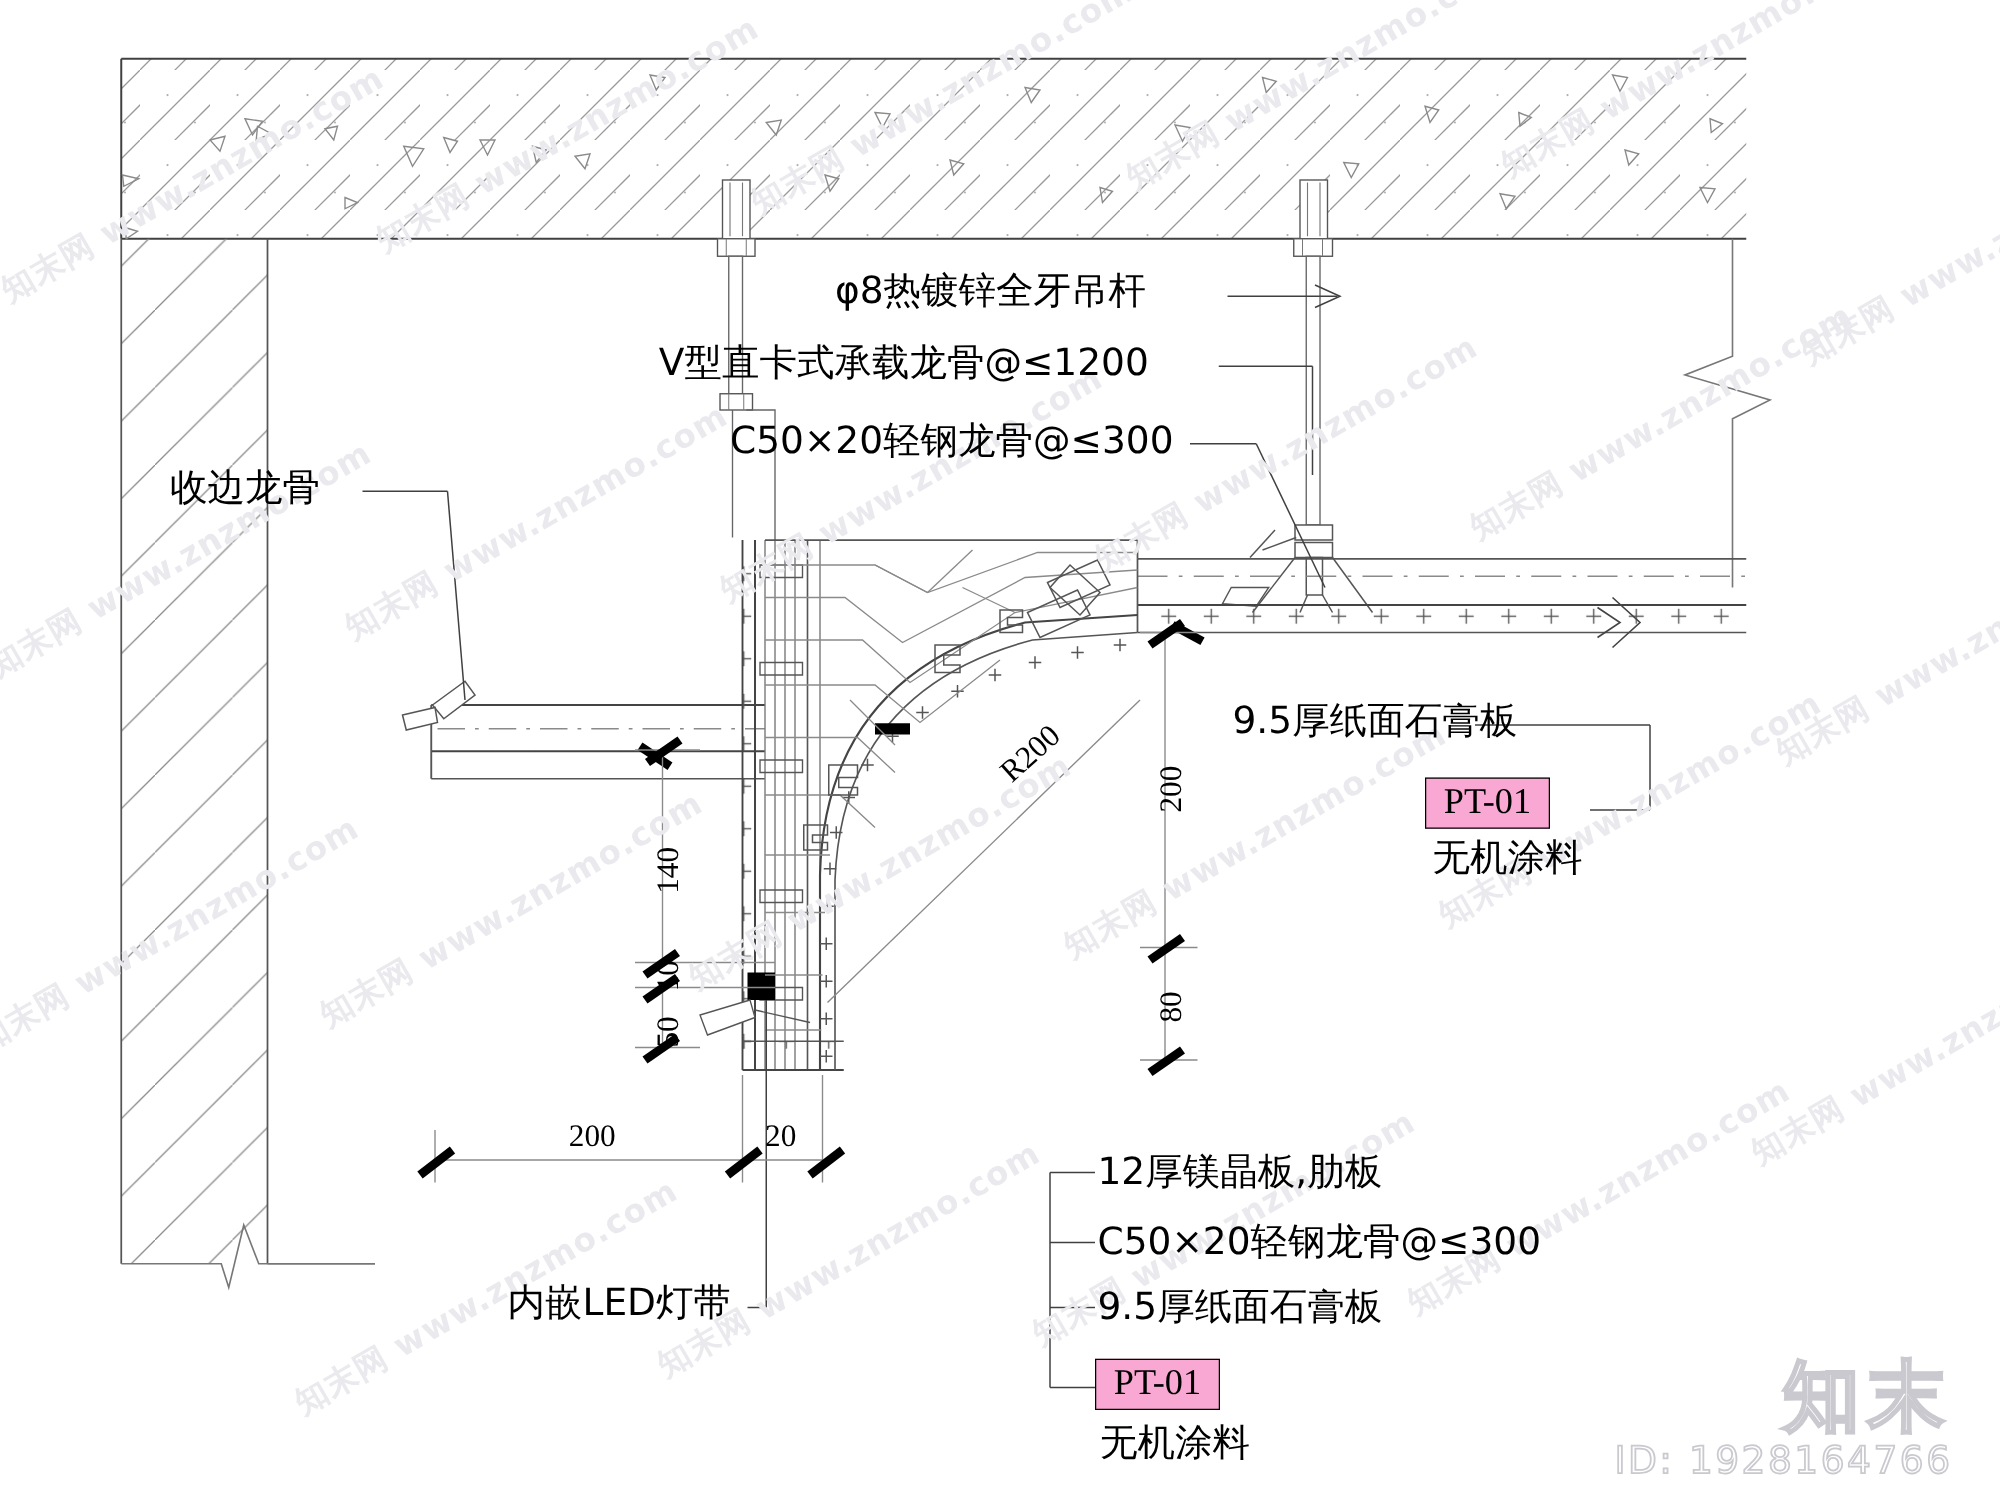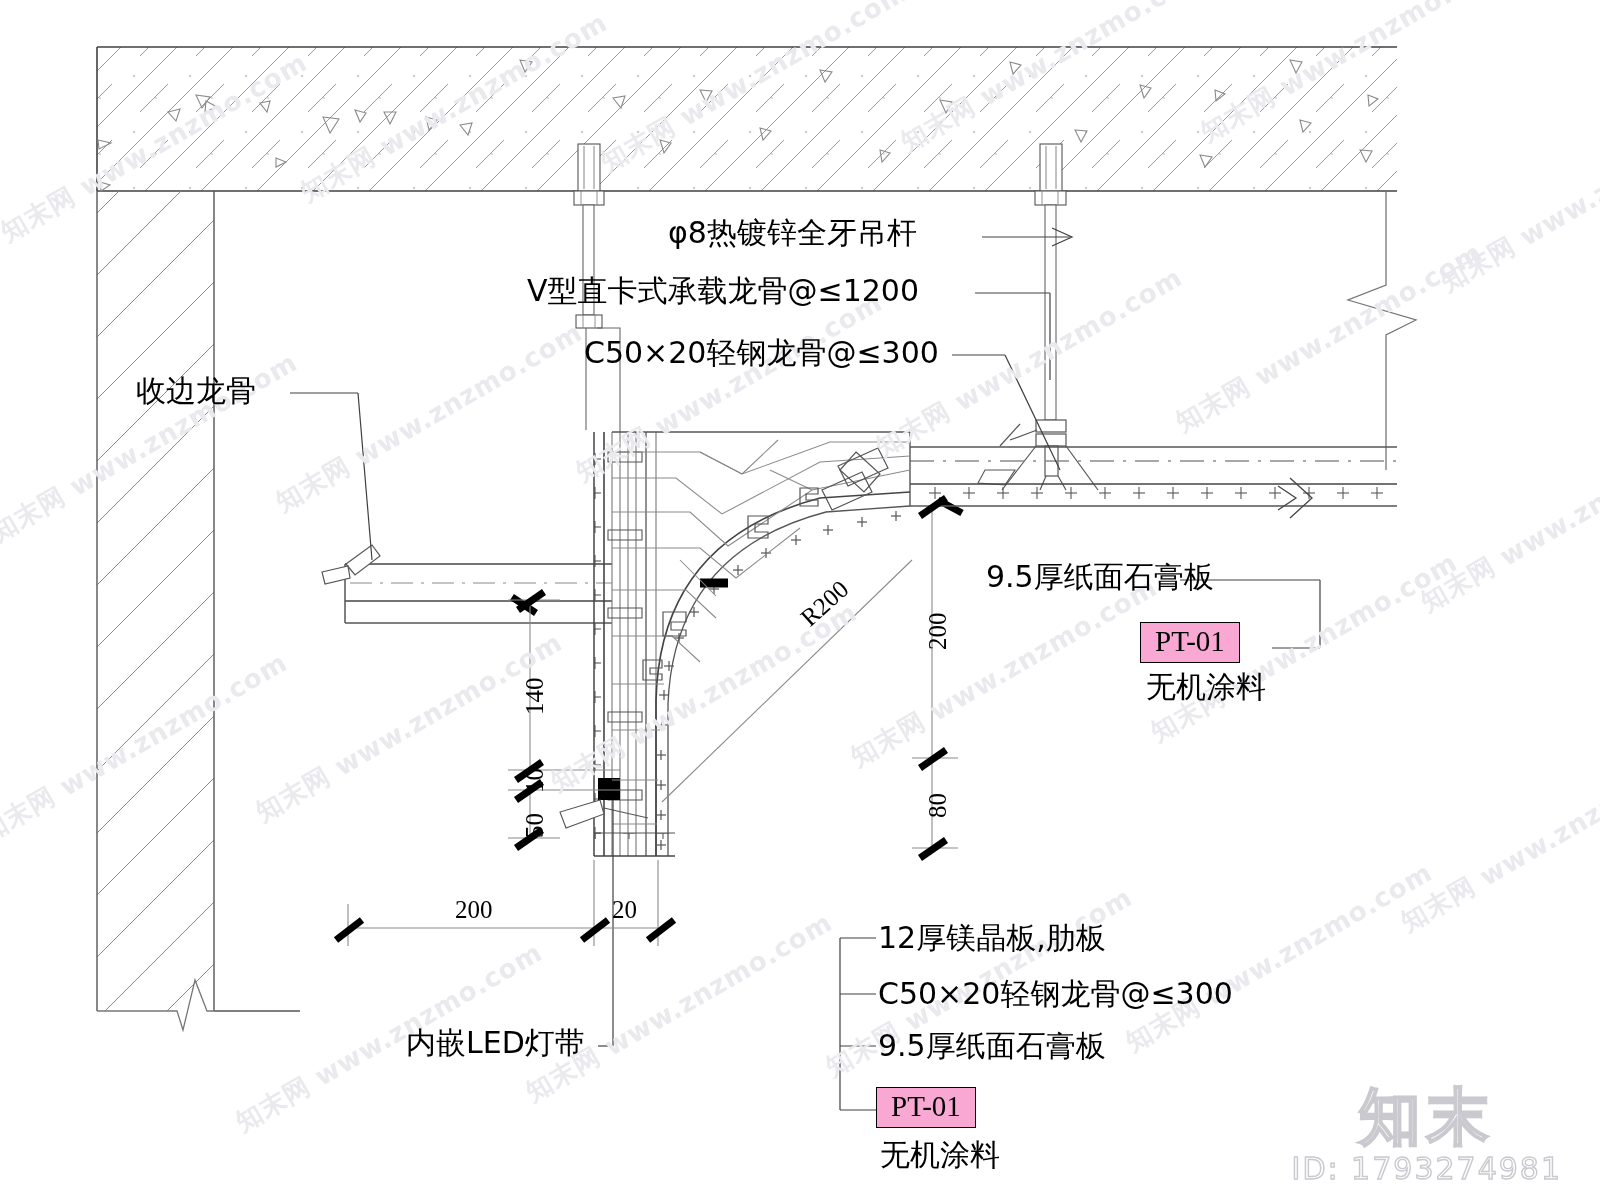--- a/index.html
+++ b/index.html
@@ -66,21 +66,21 @@
     transform-origin: center center;
     transform: rotate(-30deg);
     user-select: none;
     pointer-events: none;
     letter-spacing: 1px;
   }
   .logo-wrap {
     position: absolute;
     right: 38px;
     bottom: 16px;
-    text-align: center;
+    text-align: right;
   }
   .logo-mark {
     font-family: "DejaVu Sans", sans-serif;
     font-size: 62px;
     font-weight: bold;
     color: #ffffff;
     -webkit-text-stroke: 2px #c9c9cf;
     letter-spacing: 6px;
     line-height: 1;
   }
@@ -535,16 +535,16 @@
   <div class="txt dim-txt" style="left:612px; top:897px;">20</div>
 
   <div class="txt dim-txt vert" style="left:925px; top:650px;">200</div>
 
   <div class="txt dim-txt vert" style="left:925px; top:818px;">80</div>
 
   <div class="txt dim-txt" style="left:796px; top:612px; transform-origin:left top; transform:rotate(-42deg);">R200</div>
 
   <div class="logo-wrap">
     <div class="logo-mark">知末</div>
-    <div class="logo-id">ID: 1793274981</div>
+    <div class="logo-id">ID: 1928164766</div>
   </div>
 
 </div>
 
 </body></html>

